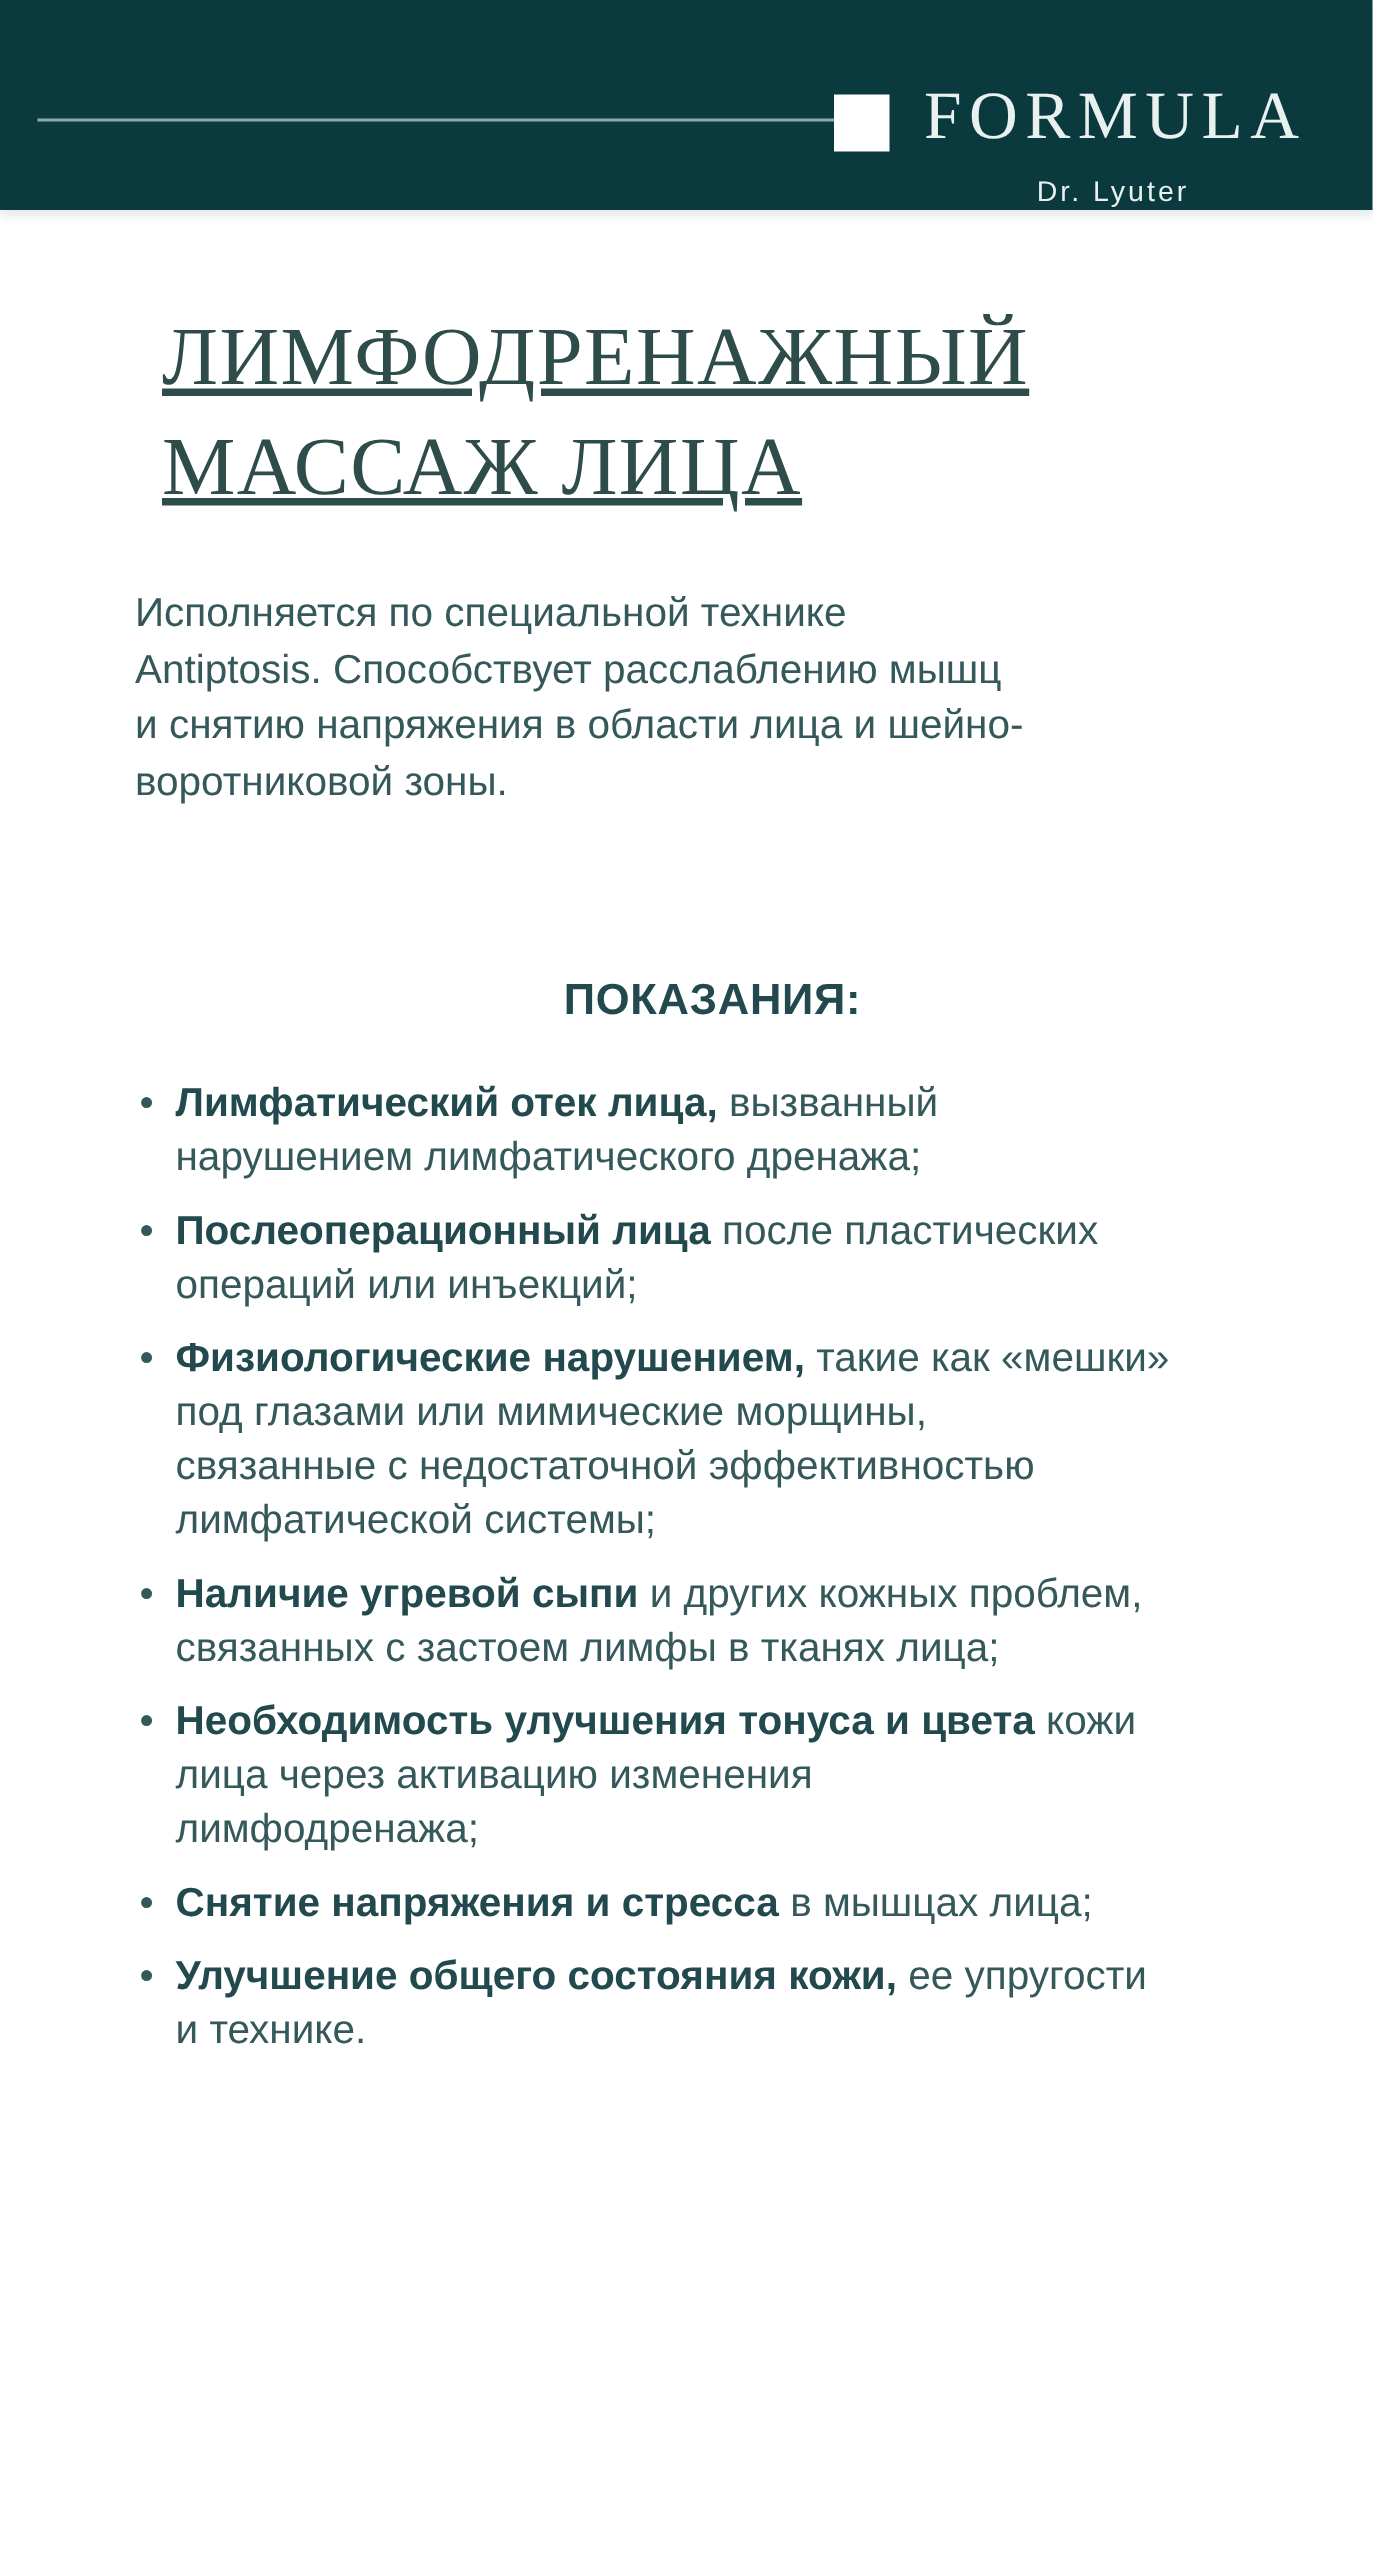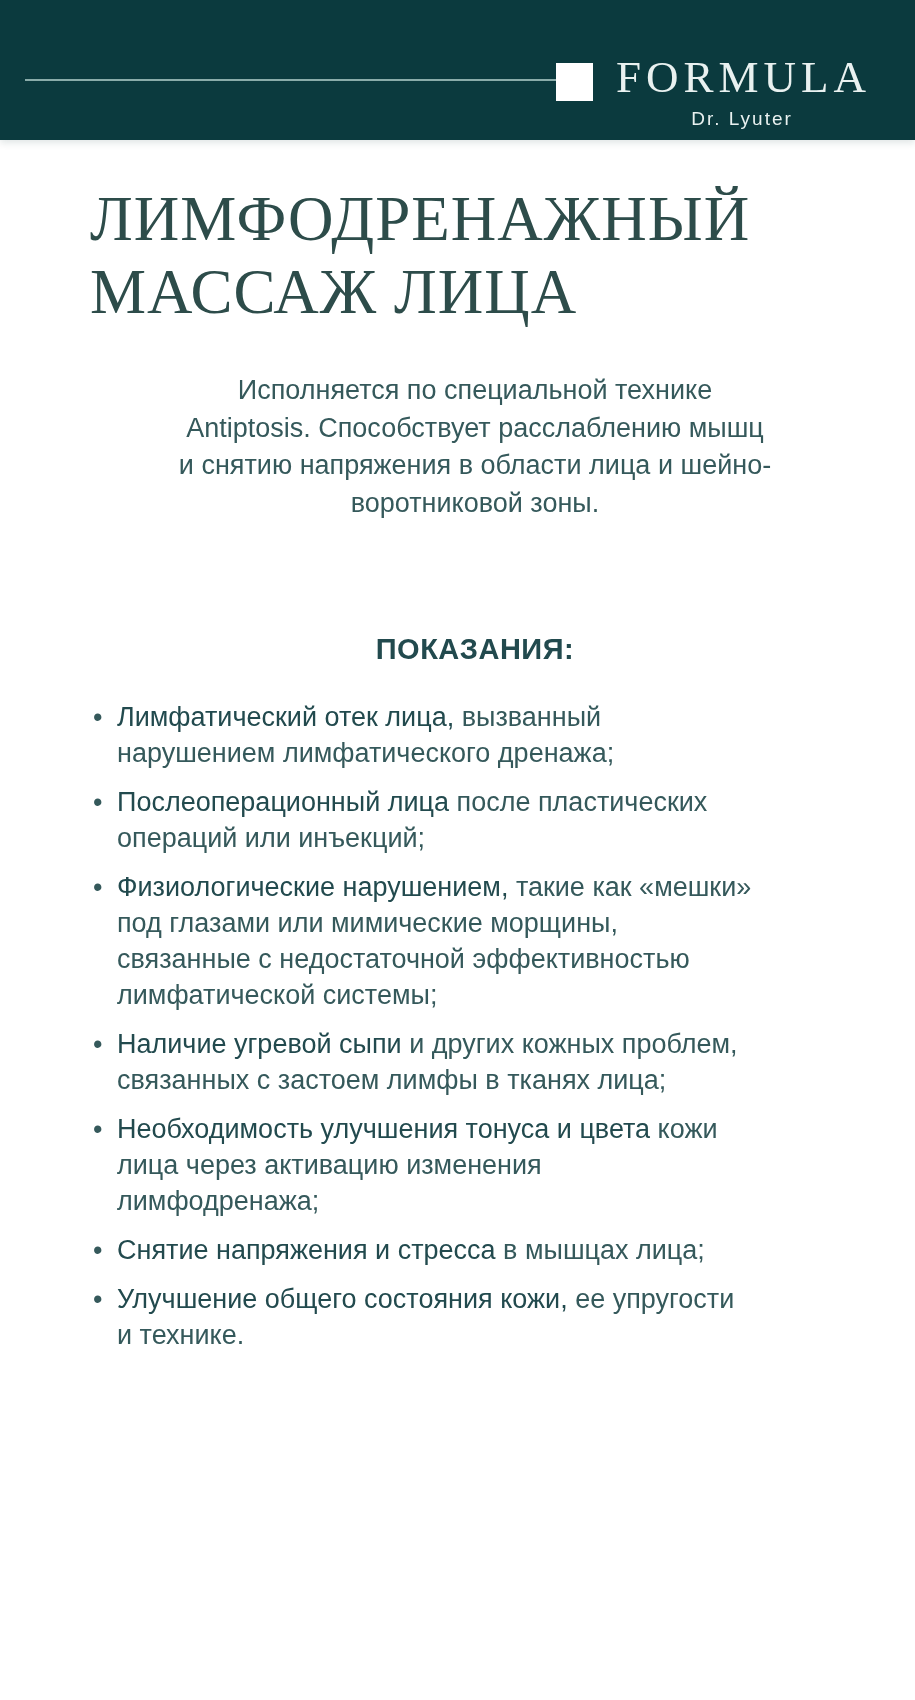--- a/index.html
+++ b/index.html
@@ -37,54 +37,55 @@
   }
   .brand{position:absolute;left:616px;top:54px;width:252px;text-align:center;}
   .brand-name{
     font-family:"Liberation Serif",serif;
     font-size:45px;line-height:47px;letter-spacing:5px;
     font-weight:400;color:var(--logo-text);white-space:nowrap;
   }
   .brand-sub{
     font-family:"Liberation Sans",sans-serif;
     font-size:19px;line-height:20px;letter-spacing:2px;
-    color:var(--logo-text);margin-top:8px;
+    color:var(--logo-text);margin-top:18px;
   }
 
   
   main{padding:43px 55px 0 90px;}
   h1{
-    margin:0;font-family:"Liberation Serif",serif;font-weight:400;
-    font-size:63px;line-height:73px;letter-spacing:1px;
+    margin:18px;font-family:"Liberation Serif",serif;font-weight:400;
+    font-size:55px;line-height:73px;letter-spacing:1px;
     color:var(--title-text);
+    text-decoration:underline;
   }
   .t-line{display:block;white-space:nowrap;}
 
   .intro{
     margin:43px 0 0 0;
     font-size:27px;line-height:37.5px;color:var(--body-text);
   }
-  .p-line{display:block;white-space:nowrap;text-align:center;}
+  .p-line{display:block;white-space:nowrap;}
 
   h2{
     margin:111px 0 0 0;
     font-size:29px;line-height:33px;font-weight:700;letter-spacing:.5px;
     color:var(--bold-text);
     text-align:center;
   }
 
   ul.indications{list-style:none;margin:33px 0 0 0;padding:0;}
   ul.indications li{display:flex;margin:0 0 13px 0;}
   .marker{
     flex:0 0 27px;width:27px;font-size:27px;line-height:36px;
     color:var(--body-text);padding-left:3px;box-sizing:border-box;
   }
   .item-body{font-size:27px;line-height:36px;color:var(--body-text);}
   .item-body .line{display:block;white-space:nowrap;}
-  .item-body b{font-weight:400;color:var(--bold-text);}
+  .item-body b{font-weight:700;color:var(--bold-text);}
 </style>
 </head>
 <body>
 
 <div class="page">
 
   <header class="band">
     <div class="rule"></div>
     <div class="square"></div>
     <div class="brand">

